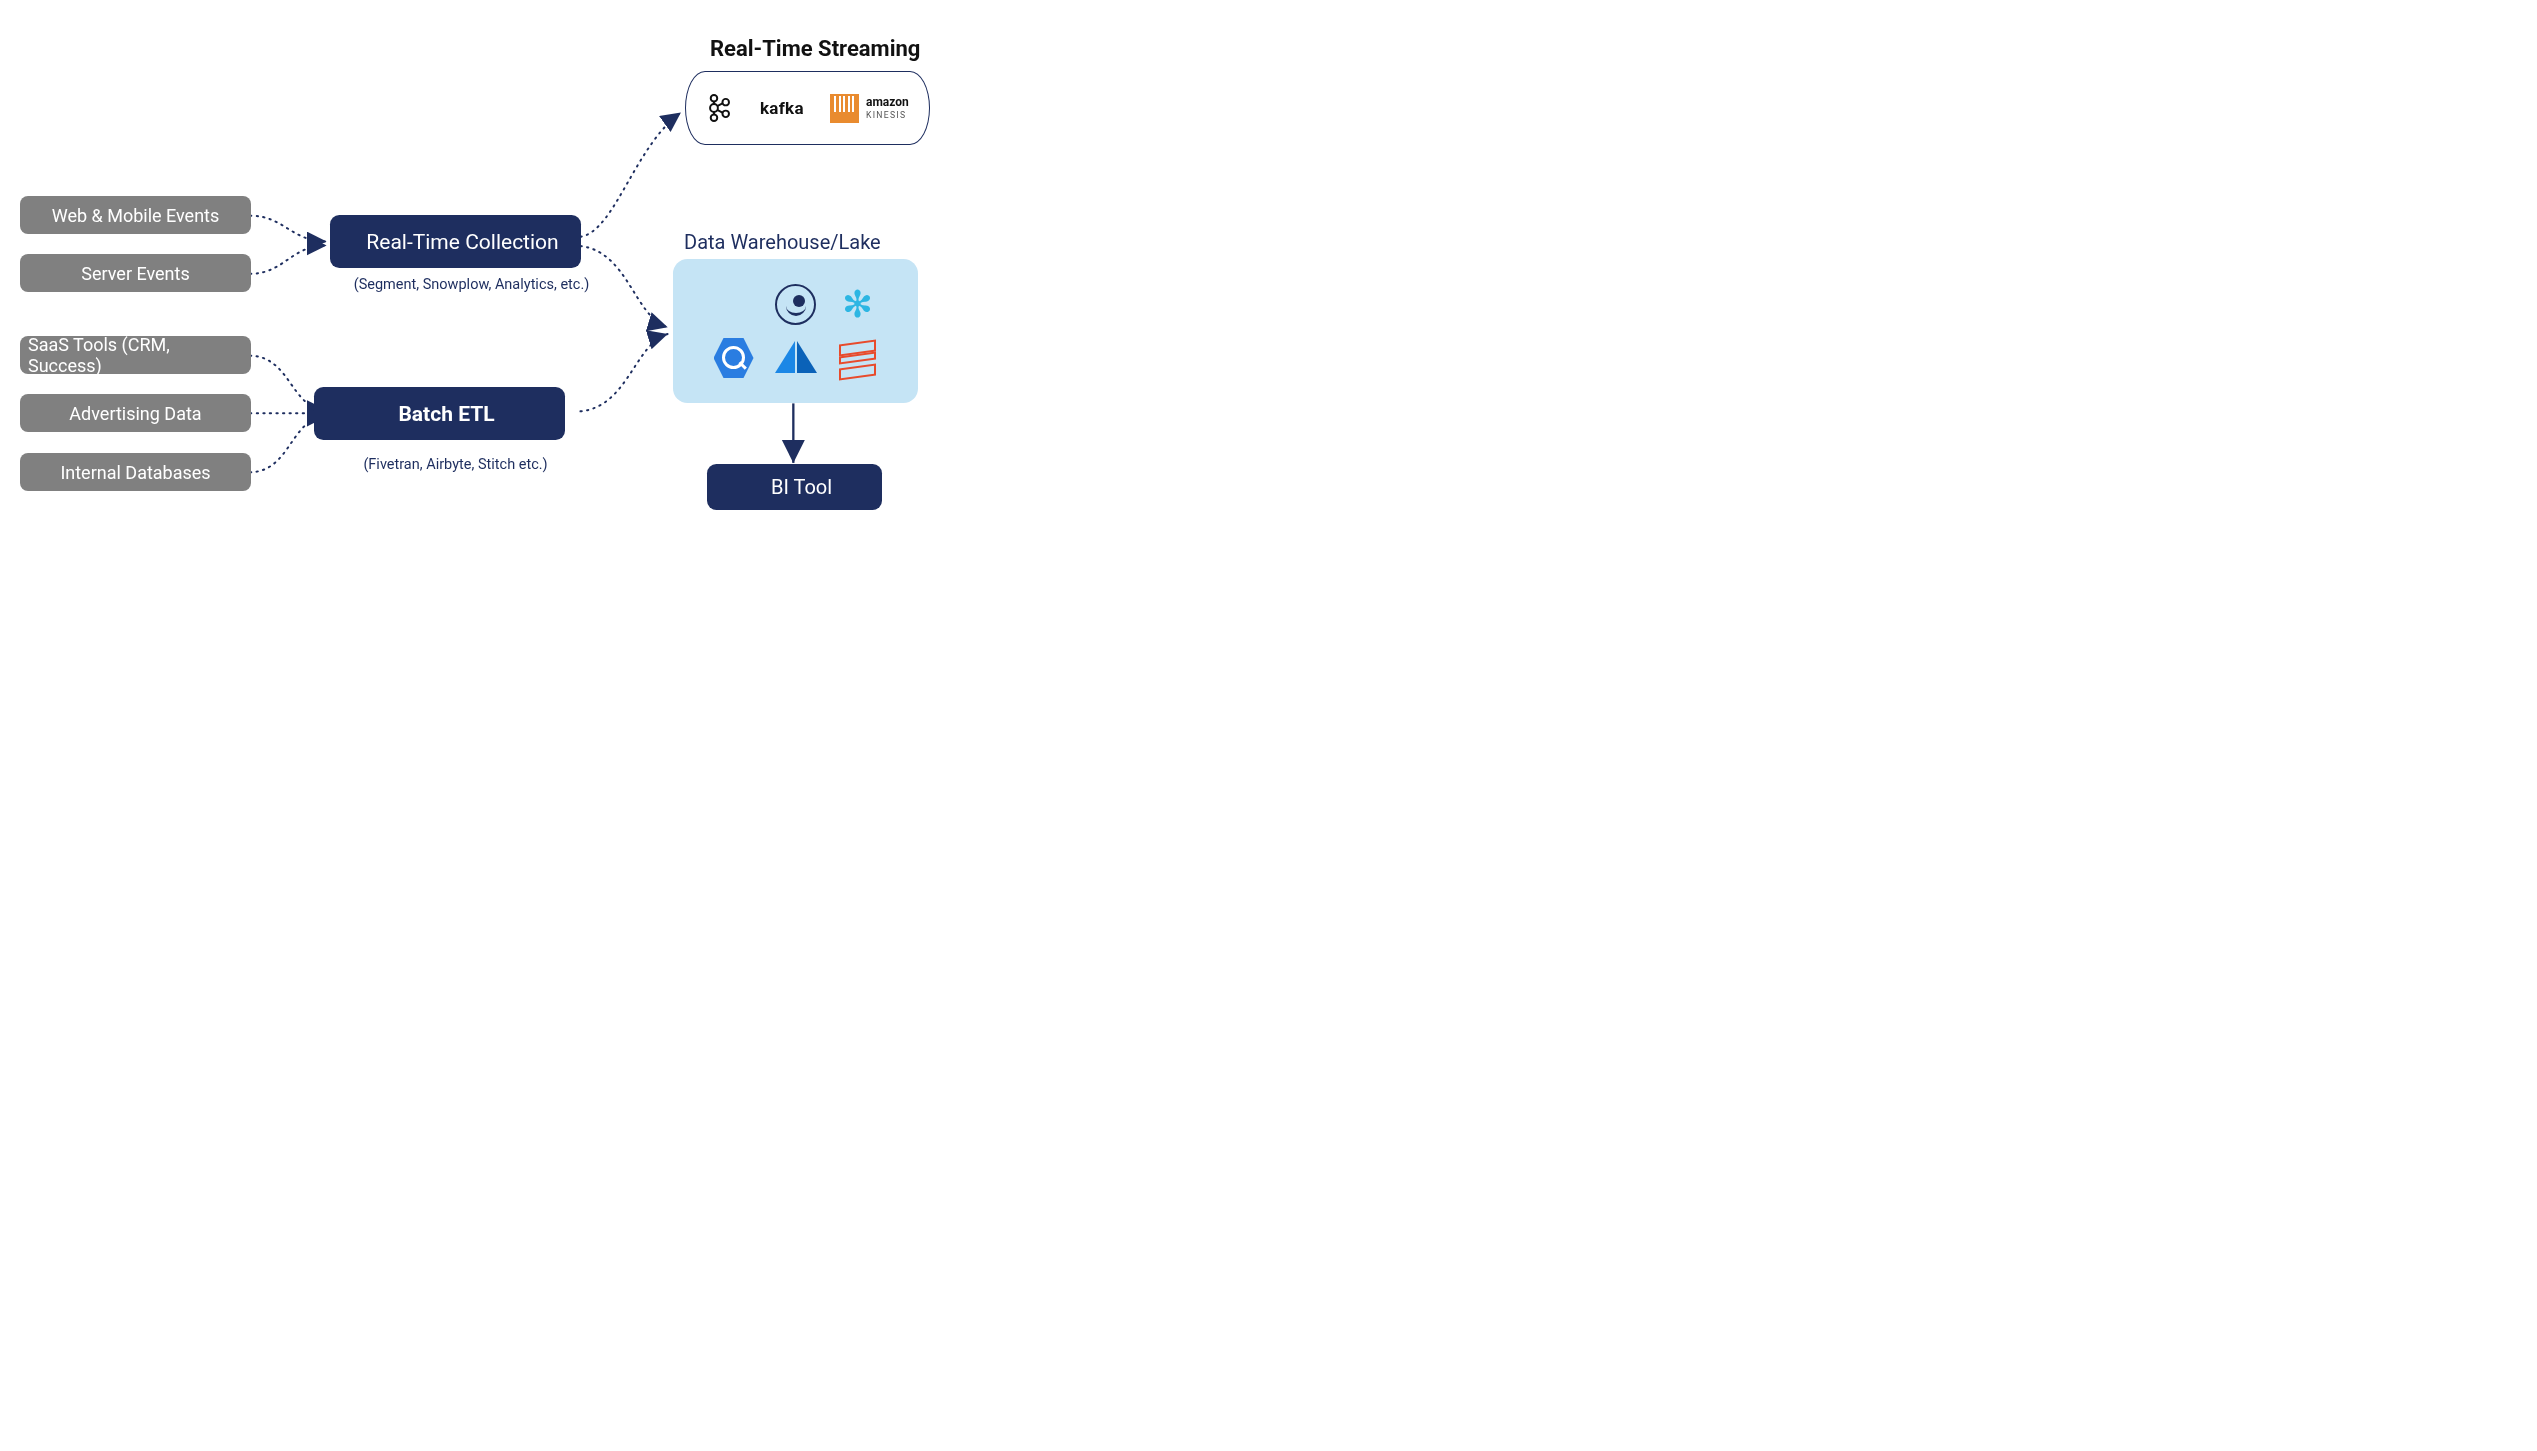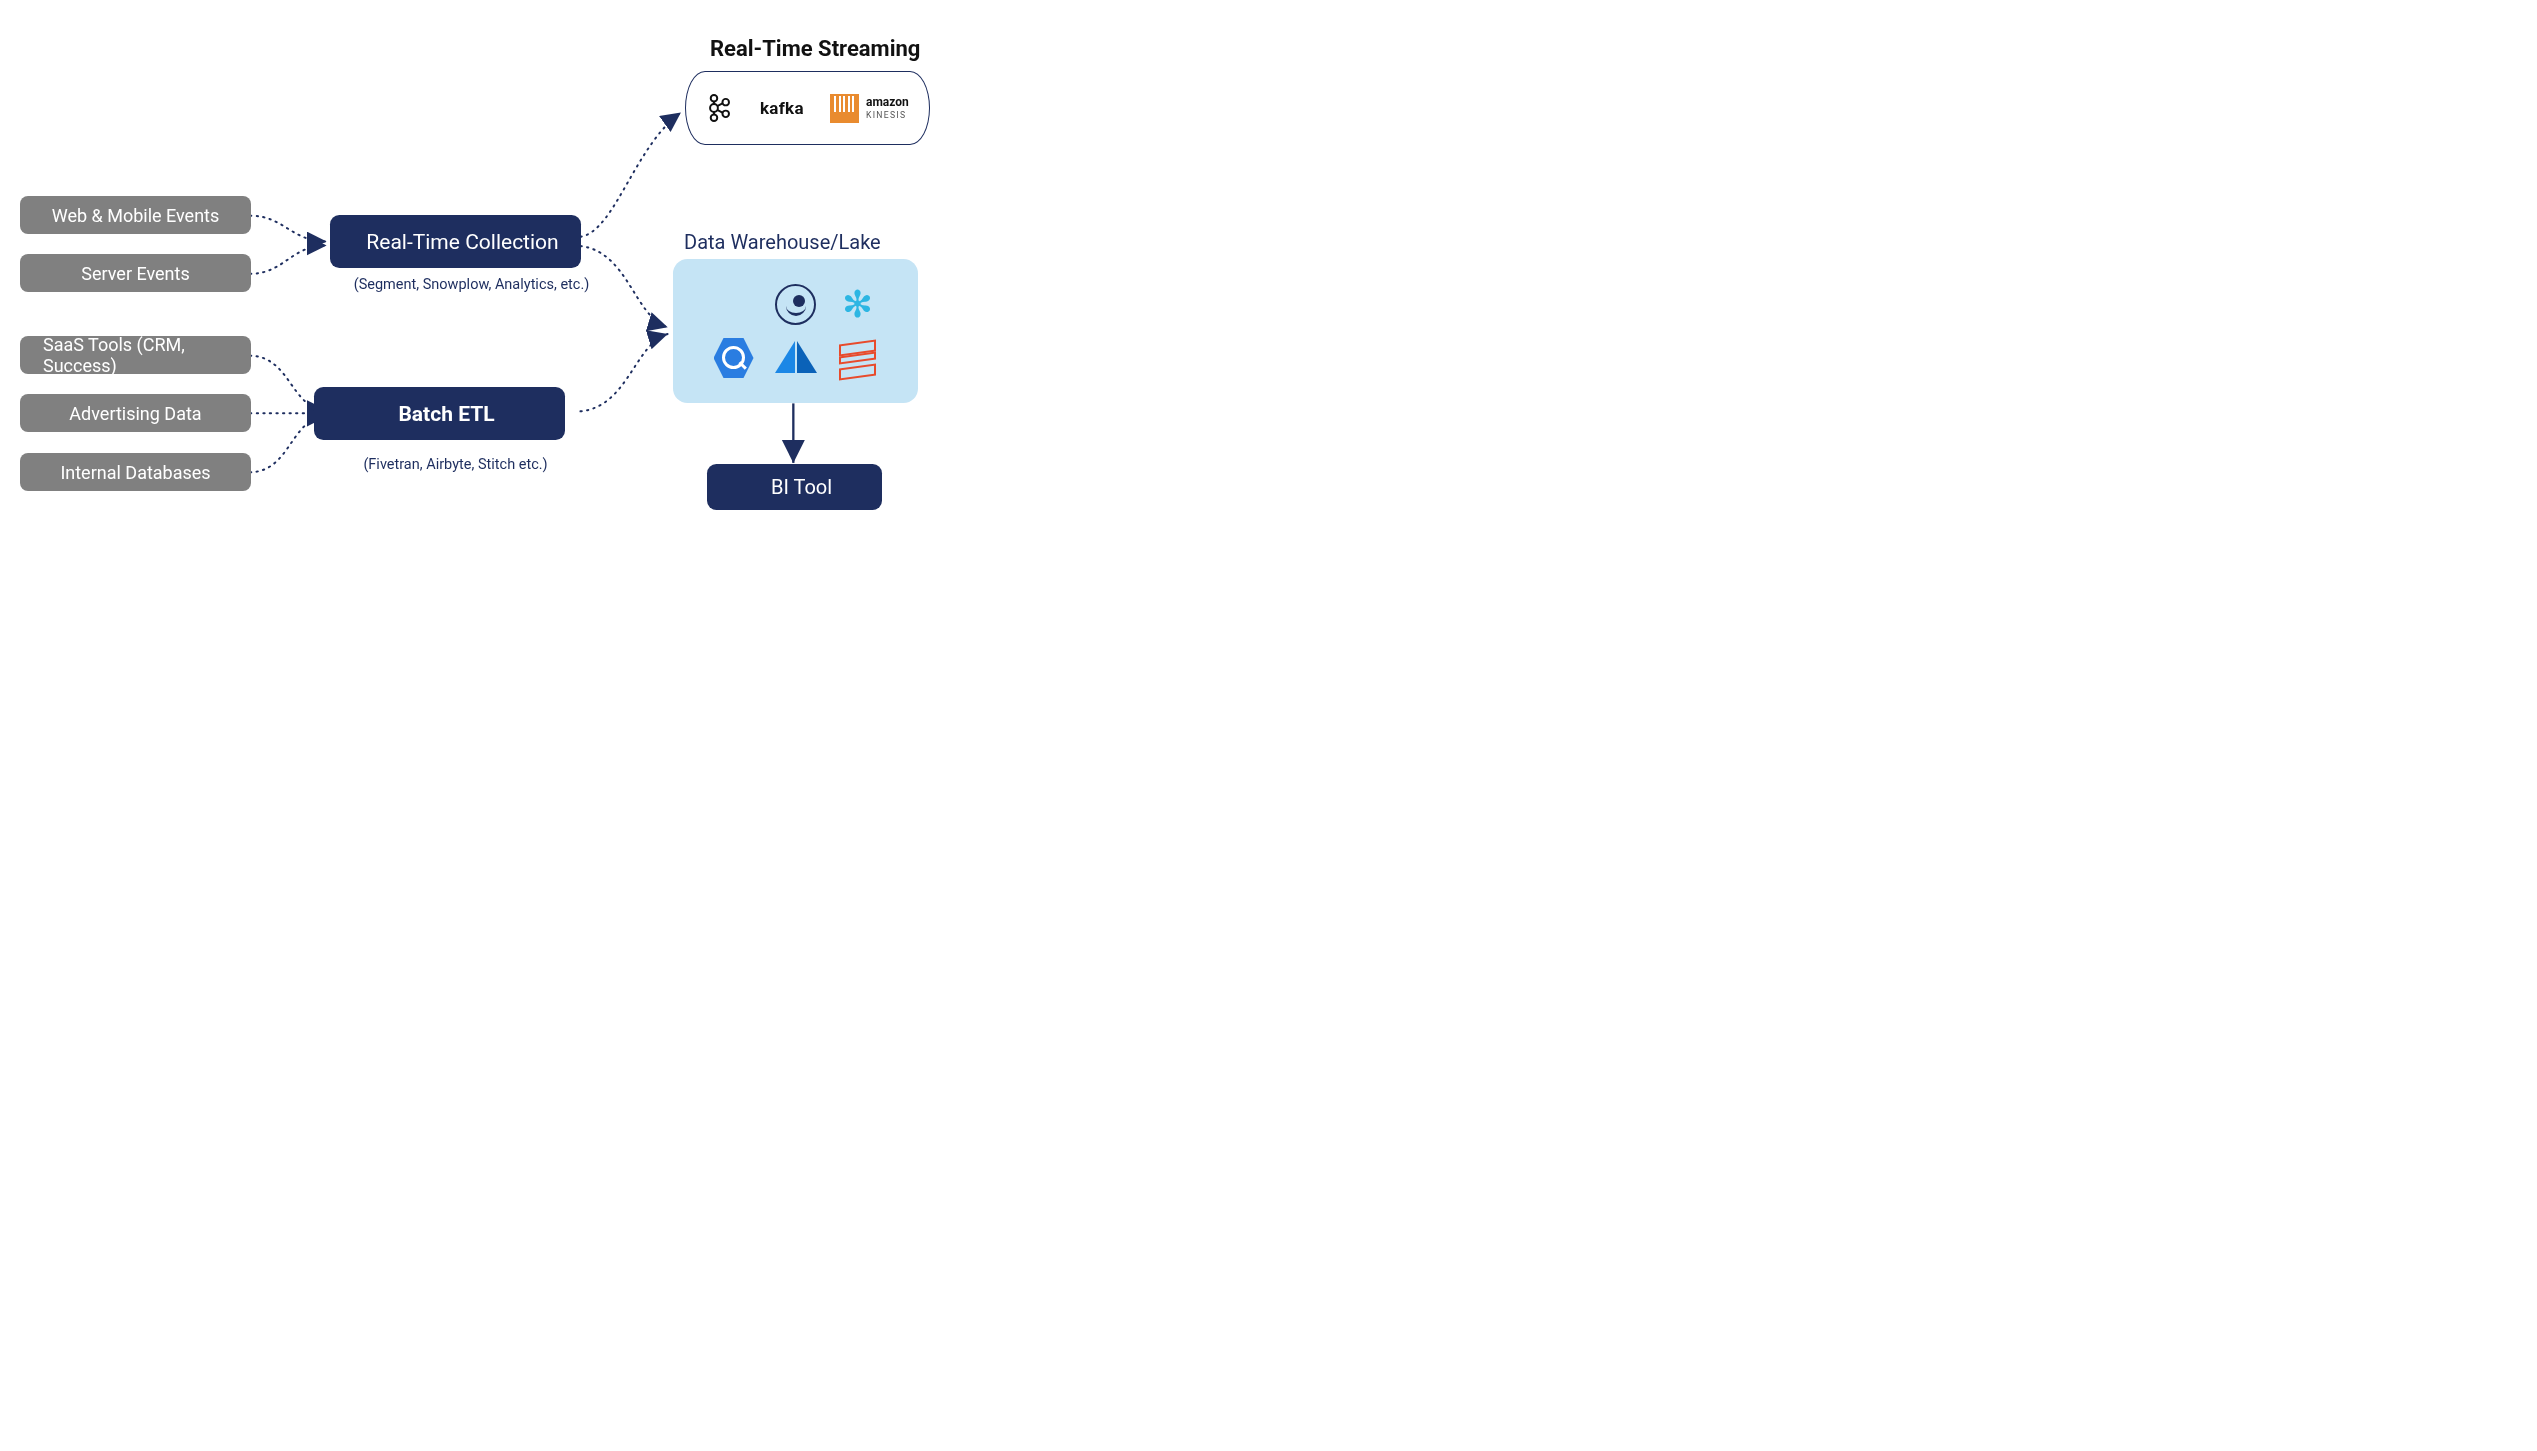--- a/index.html
+++ b/index.html
@@ -13,21 +13,21 @@
   }
   .box-gray {
     position: absolute;
     background: #808080;
     color: #ffffff;
     border-radius: 8px;
     display: flex;
     align-items: center;
     justify-content: center;
     font-size: 18px;
-    padding: 0 23px;
+    padding: 0 8px;
     height: 38px;
   }
   .box-navy {
     position: absolute;
     background: #1e2e5f;
     color: #ffffff;
     border-radius: 9.3px;
     display: flex;
     align-items: center;
     justify-content: center;

